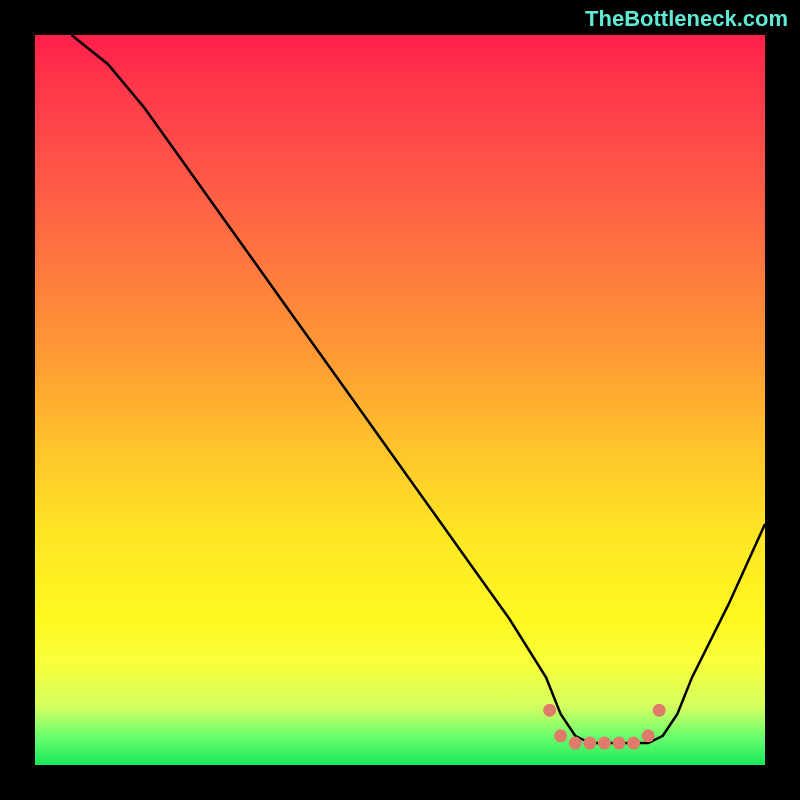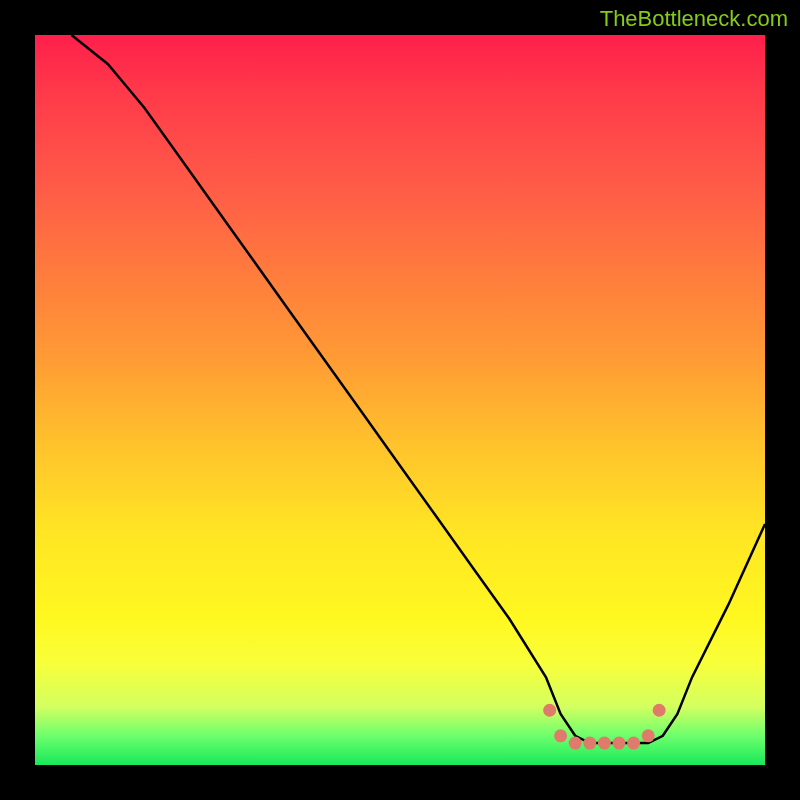--- a/index.html
+++ b/index.html
@@ -8,23 +8,23 @@
     width: 800px;
     height: 800px;
     background: #000;
     position: relative;
     font-family: Arial, sans-serif;
   }
   .watermark {
     position: absolute;
     top: 6px;
     right: 12px;
-    color: #84cc16;
+    color: #5eead4;
     font-size: 22px;
-    font-weight: 400;
+    font-weight: 700;
     z-index: 10;
   }
   .plot-area {
     position: absolute;
     left: 35px;
     top: 35px;
     width: 730px;
     height: 730px;
     overflow: hidden;
   }

